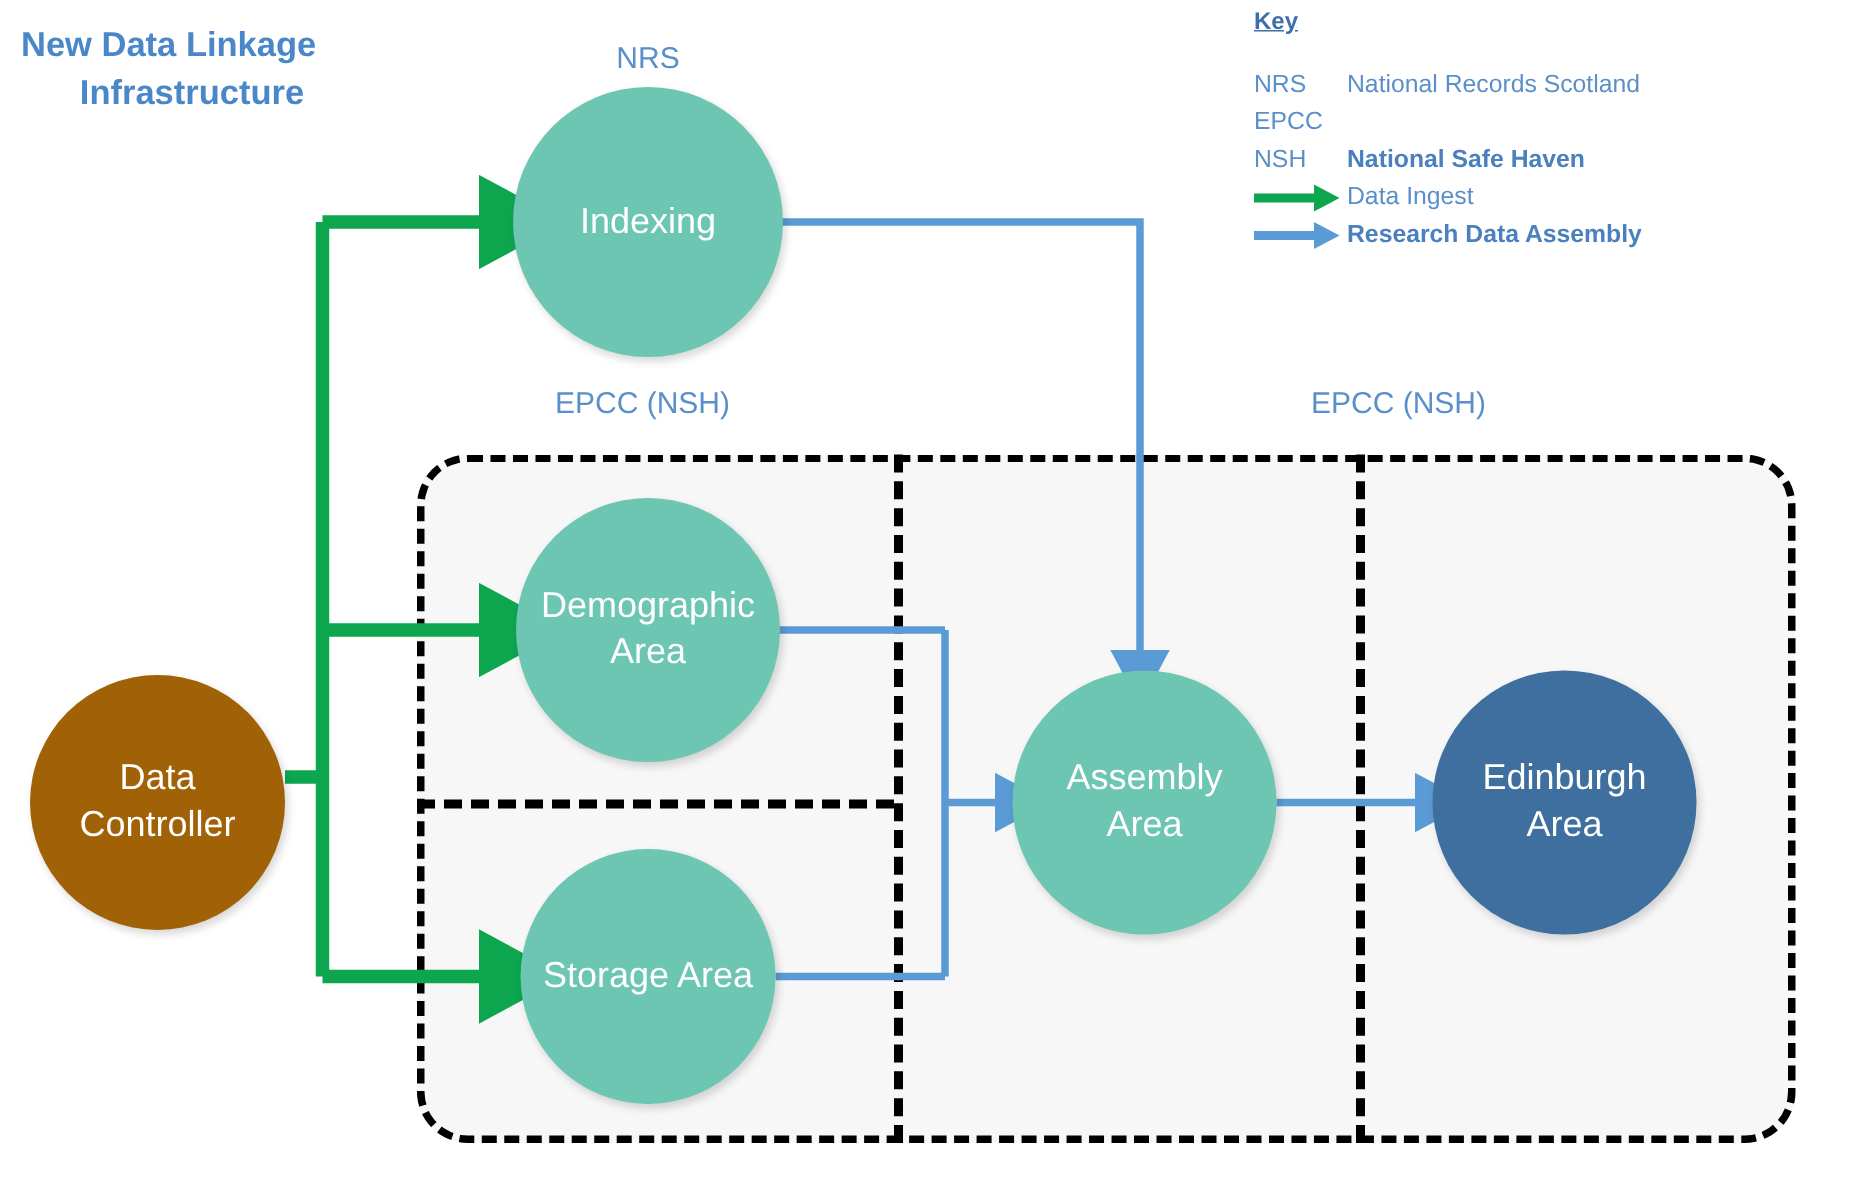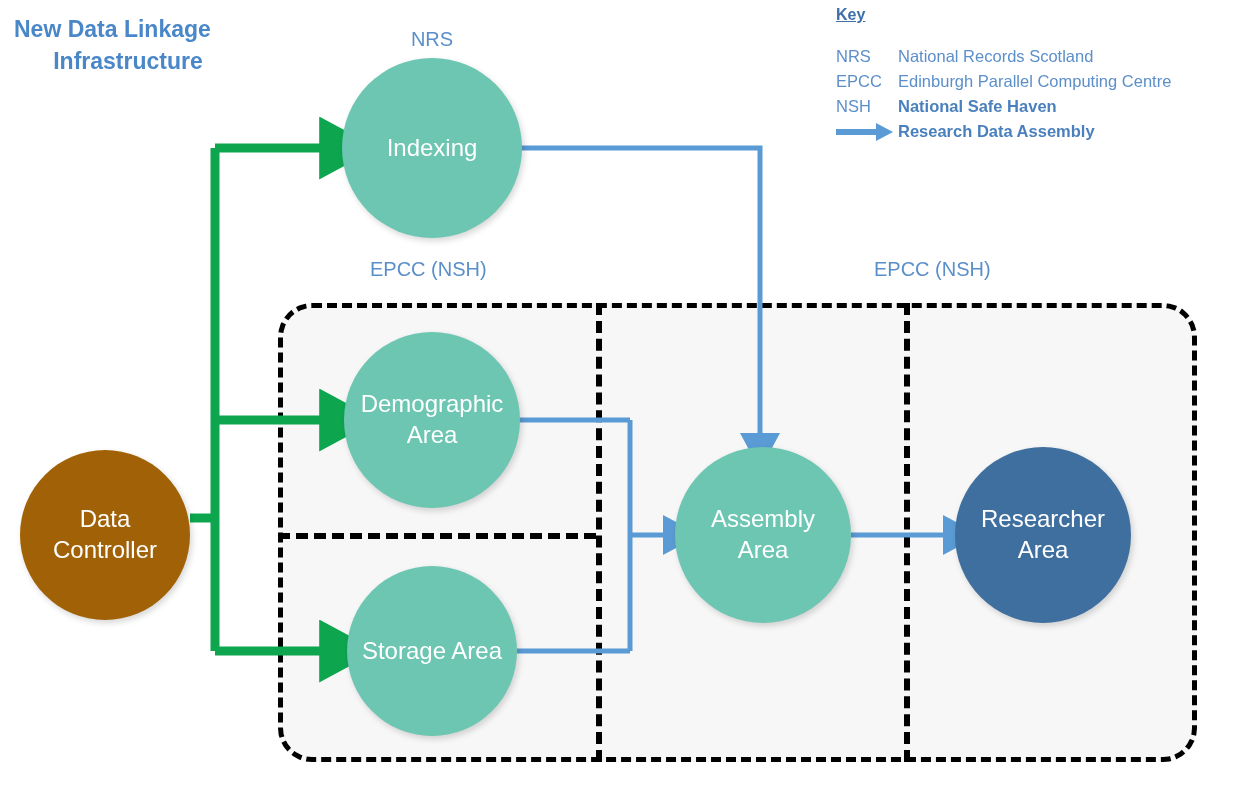--- a/index.html
+++ b/index.html
@@ -150,28 +150,35 @@
   <div id="key">
     <span class="key-title">Key</span>
 
     <div class="key-row">
       <span class="key-abbr">NRS</span>
       <span class="key-desc">National Records Scotland</span>
     </div>
 
     <div class="key-row">
       <span class="key-abbr">EPCC</span>
-      <span class="key-desc">Edinburgh Parallel Computing Centre</span>
     </div>
 
     <div class="key-row">
       <span class="key-abbr">NSH</span>
       <span class="key-desc bold">National Safe Haven</span>
     </div>
 
+    <div class="key-row">
+      <span class="key-arrow">
+        <svg width="58" height="18" viewBox="0 0 58 18">
+          <path d="M0 6 H40 V0 L57 9 L40 18 V12 H0 Z" fill="#0DA64F"></path>
+        </svg>
+      </span>
+      <span class="key-desc">Data Ingest</span>
+    </div>
 
     <div class="key-row">
       <span class="key-arrow">
         <svg width="58" height="18" viewBox="0 0 58 18">
           <path d="M0 6 H40 V0 L57 9 L40 18 V12 H0 Z" fill="#5B9BD5"></path>
         </svg>
       </span>
       <span class="key-desc bold">Research Data Assembly</span>
     </div>
   </div>
@@ -239,18 +246,18 @@
   <div class="node teal" style="left:347px; top:566px; width:170px; height:170px;">
     <span class="node-label">Storage Area</span>
   </div>
 
   <div class="node teal" style="left:675px; top:447px; width:176px; height:176px;">
     <span class="node-label">Assembly Area</span>
   </div>
 
   <div class="node navy" style="left:955px; top:447px; width:176px; height:176px;">
     <span class="node-label">
-      <span>Researcher</span><br>
+      <span>Edinburgh</span><br>
       <span>Area</span>
     </span>
   </div>
 
 </div>
 
 </body></html>

